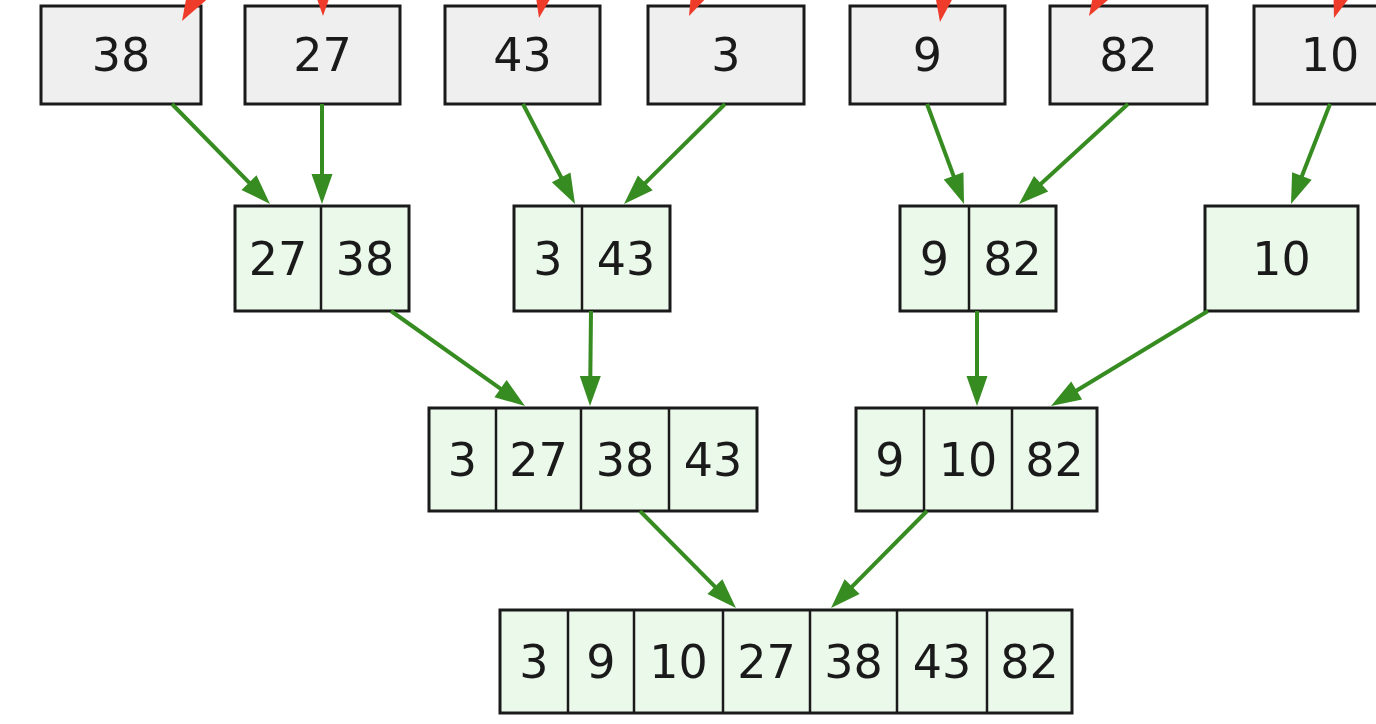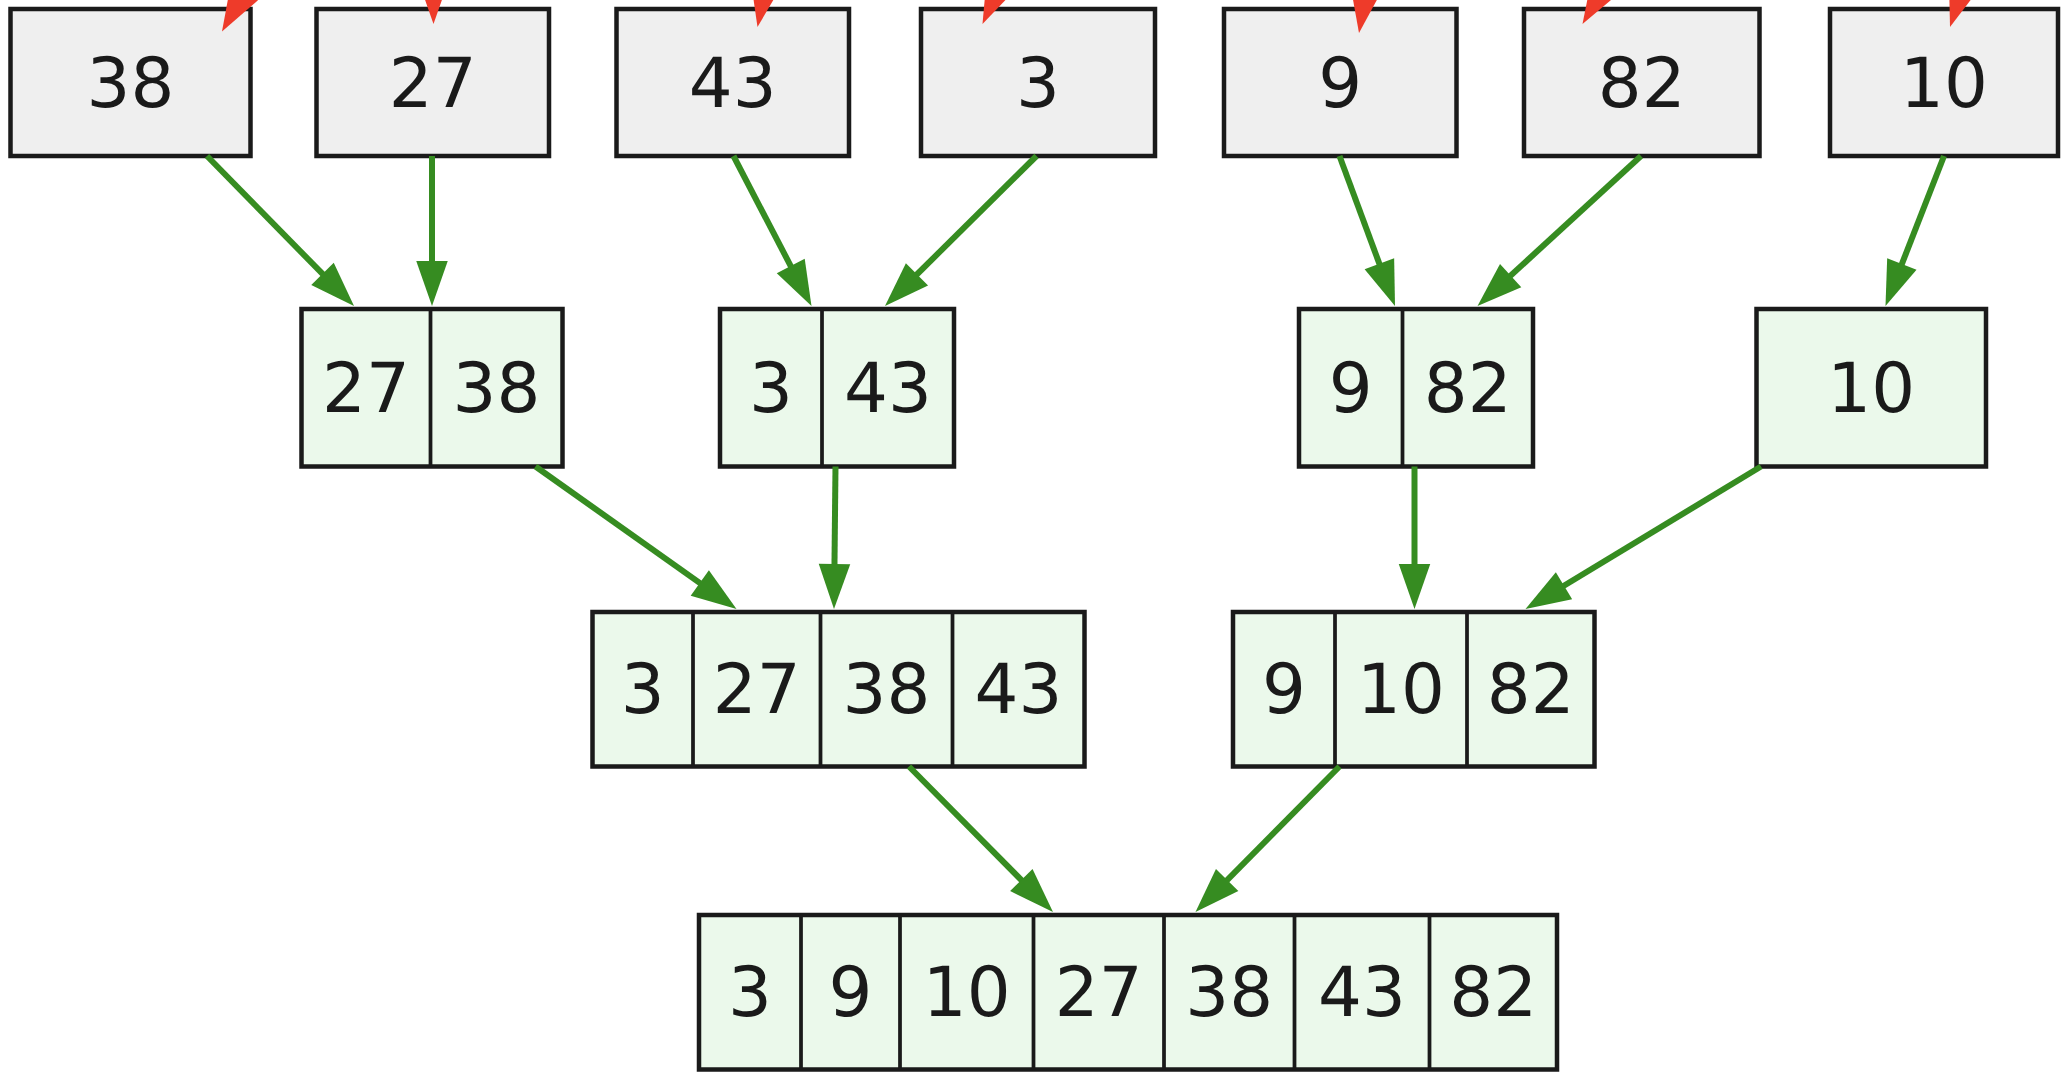--- a/index.html
+++ b/index.html
@@ -8,20 +8,21 @@
     background: #ffffff;
     width: 1376px;
     height: 724px;
     overflow: hidden;
     font-family: "DejaVu Sans", sans-serif;
   }
   #diagram-wrap {
     width: 1096px;
     height: 724px;
     position: relative;
+    margin-left: 34px;
   }
   svg {
     display: block;
   }
   text {
     font-family: "DejaVu Sans", sans-serif;
   }
 </style>
 </head>
 <body>

